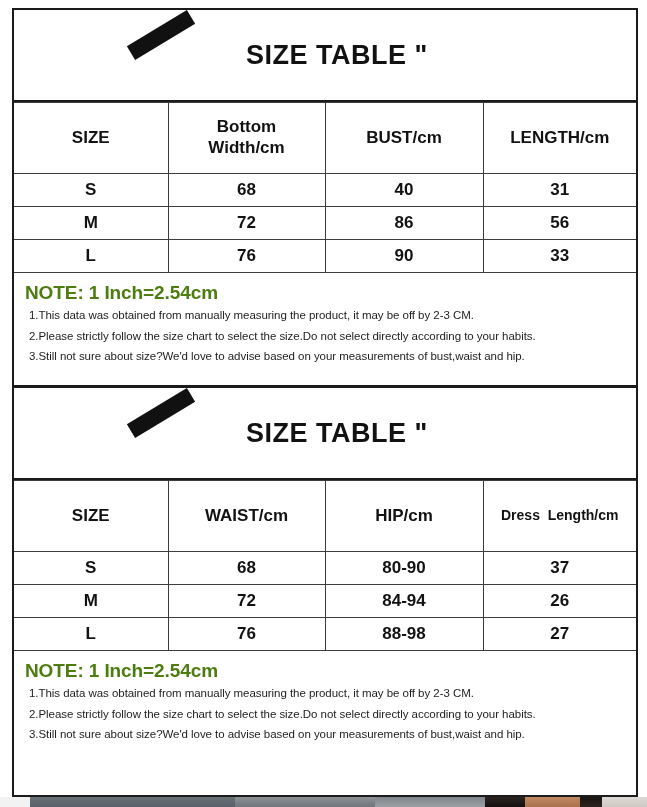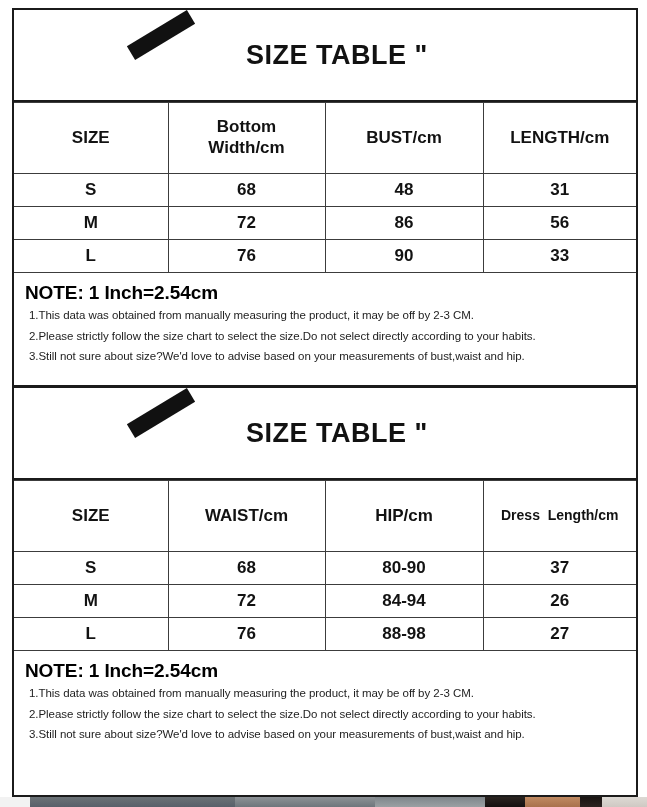--- a/index.html
+++ b/index.html
@@ -123,21 +123,21 @@
   }
 
   
   .note {
     padding: 9px 11px 10px 11px;
     box-sizing: border-box;
   }
   .note-heading {
     font-size: 19px;
     font-weight: bold;
-    color: #000000;
+    color: #4d7c0f;
     margin: 0 0 6px 0;
     letter-spacing: -0.1px;
   }
   .note-line {
     font-size: 11.5px;
     color: #1d1d1d;
     line-height: 1.0;
     margin: 0 0 9px 4px;
     letter-spacing: -0.05px;
   }
@@ -193,21 +193,21 @@
               <span>Width/cm</span>
             </th>
             <th>BUST/cm</th>
             <th>LENGTH/cm</th>
           </tr>
         </thead>
         <tbody>
           <tr>
             <td>S</td>
             <td>68</td>
-            <td>48</td>
+            <td>40</td>
             <td>31</td>
           </tr>
           <tr>
             <td>M</td>
             <td>72</td>
             <td>86</td>
             <td>56</td>
           </tr>
           <tr class="last-row">
             <td>L</td>

